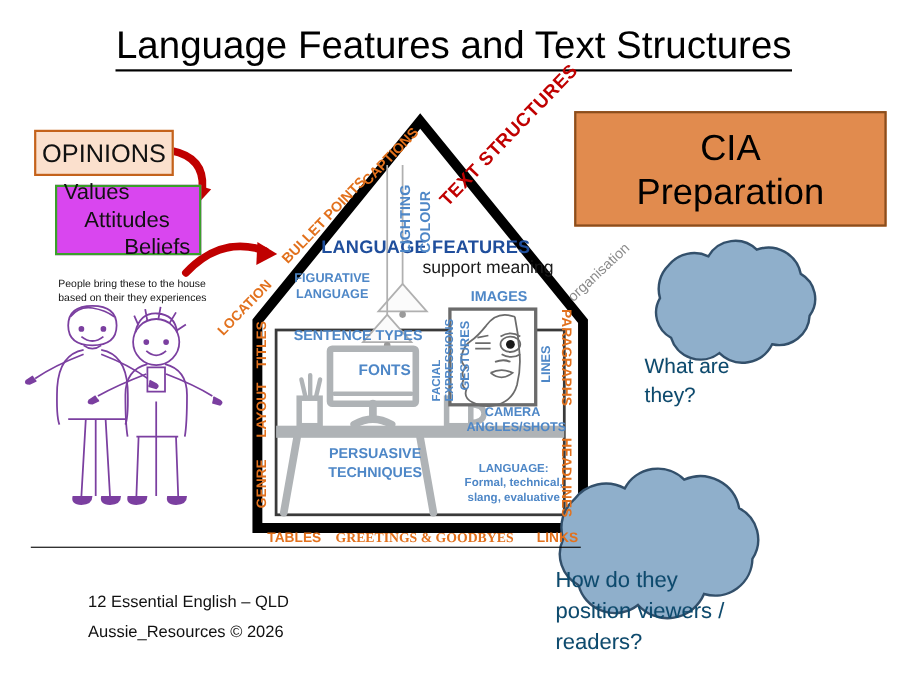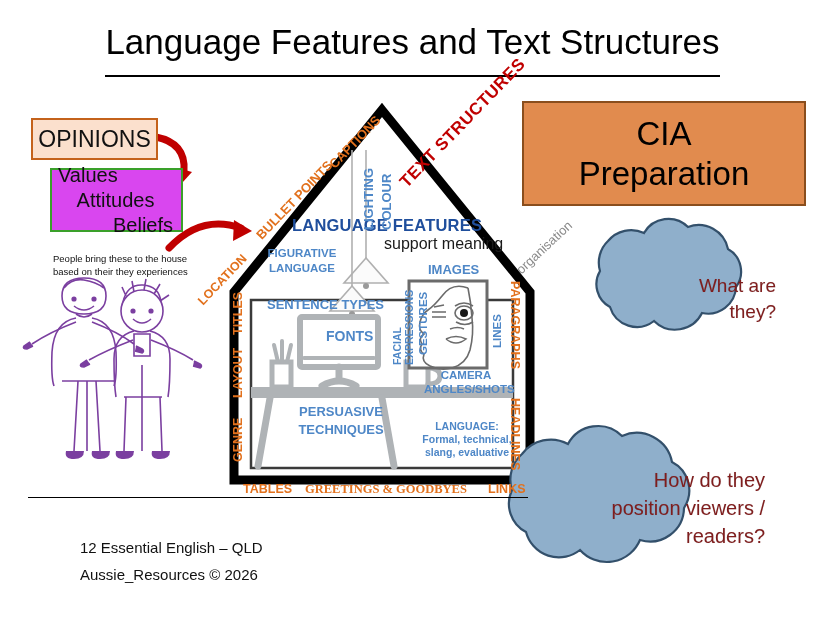--- a/index.html
+++ b/index.html
@@ -10,21 +10,21 @@
   .stage{position:absolute;left:0;top:0;width:825px;height:619px;}
   .abs{position:absolute;}
 
   
   #page-title{
     left:0;top:22px;width:825px;text-align:center;
     font-size:35px;color:#000;letter-spacing:0px;
     white-space:nowrap;
   }
   #page-title span{
-    border-bottom:2px solid #000;padding-bottom:14px;
+    border-bottom:2px solid #000;padding-bottom:2px;
   }
 
   
   #opinions-box{
     left:31px;top:118px;width:123px;height:38px;
     background:#FBE0CD;border:2px solid #C4621B;
     display:flex;align-items:center;justify-content:center;
     font-size:23px;color:#111;
   }
 
@@ -56,22 +56,22 @@
   
   #cia-box{
     left:522px;top:101px;width:280px;height:101px;
     background:#E18B4E;border:2px solid #8a4e1d;
     display:flex;flex-direction:column;align-items:center;justify-content:center;
     font-size:33px;line-height:40px;color:#000;
   }
 
   
   .cloud-text{
-    position:absolute;color:#7f1d1d;text-align:right;
-    font-size:19px;line-height:26px;text-shadow:0 0 1px rgba(0,0,0,.15);
+    position:absolute;color:#0c4a6e;text-align:left;
+    font-size:19px;line-height:26px;text-shadow:0 0 1px rgba(0,0,0,.15);margin-top:48px;
   }
   #cloud-1-text{left:586px;top:273px;width:190px;}
   #cloud-2-text{left:505px;top:466px;width:260px;font-size:20px;line-height:28px;}
 
   
   .lab{position:absolute;white-space:nowrap;font-weight:bold;}
   .orange{color:#E2711D;}
   .blue{color:#4E87C7;}
   .dblue{color:#1F4E9C;}
   .red{color:#C00000;}

